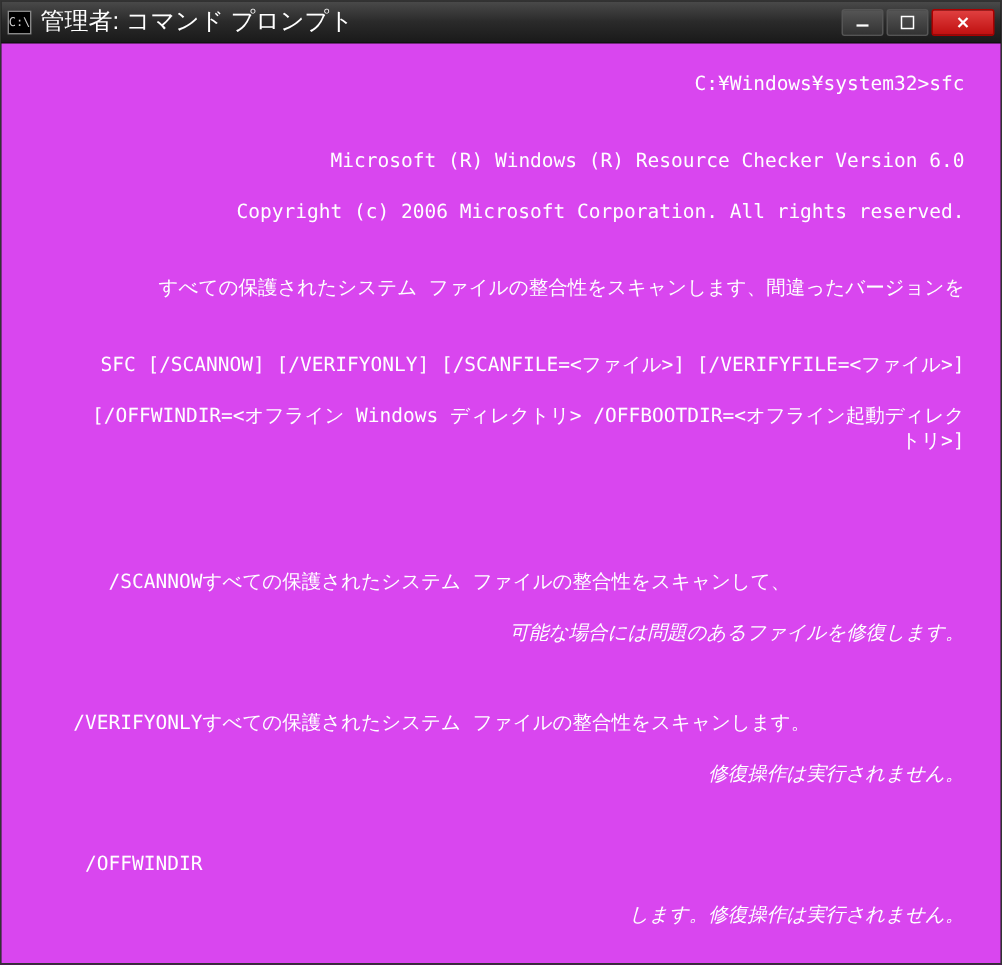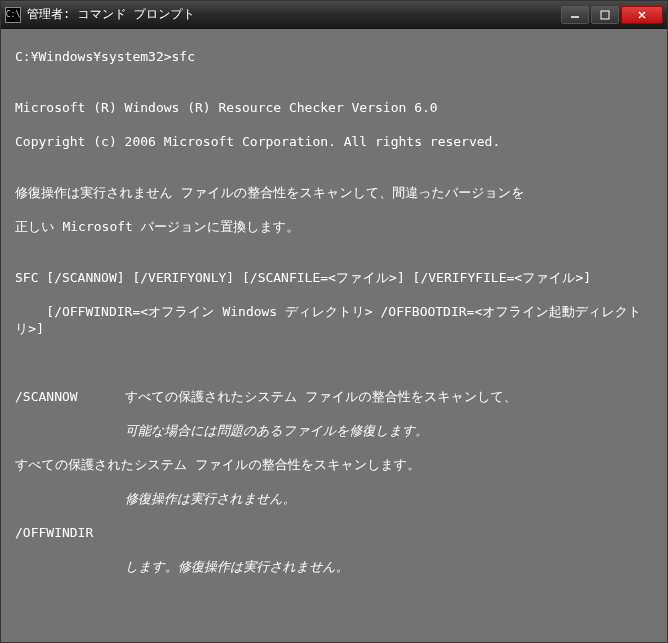--- a/index.html
+++ b/index.html
@@ -37,23 +37,23 @@
       border: 1px solid #888;
       margin-right: 6px;
       display: flex;
       align-items: center;
       justify-content: center;
       font-size: 8px;
       color: #ccc;
     }
     .titlebar-title {
       color: #fff;
-      font-size: 12px;
+      font-size: 16px;
       flex: 1;
-      font-family: Liberation Mono, monospace;
+      font-family: Liberation Sans, sans-serif;
     }
     .window-controls {
       display: flex;
       gap: 2px;
     }
     .win-btn {
       width: 28px;
       height: 18px;
       border: 1px solid #555;
       background: linear-gradient(to bottom, #555 0%, #333 100%);
@@ -66,34 +66,36 @@
       background: linear-gradient(to bottom, #e04040 0%, #c01010 100%);
       width: 42px;
       border-color: #a00;
     }
     .win-btn svg {
       width: 10px;
       height: 10px;
     }
     .terminal {
       flex: 1;
-      background: #737373;
+      background: #d946ef;
       color: #fff;
       font-size: 13px;
       line-height: 17px;
-      padding: 2px 14px;
+      padding: 2px 24px;
       white-space: pre-wrap;
       overflow: hidden;
       font-family: 'MS Gothic', 'Consolas', monospace;
+      text-align: right;
     }
     .line {
       display: block;
     }
     .option-row {
       display: flex;
+      margin-top: 26px;
     }
     .option-name {
       display: inline-block;
       min-width: 110px;
     }
     .indent {
       padding-left: 110px;
       font-style: italic;
     }
   </style>
@@ -125,30 +127,29 @@
       </div>
     </div>
   </div>
 
   <div class="terminal">
 <span class="line"><span>C:¥Windows¥system32&gt;</span><span>sfc</span></span>
 <span class="line"></span>
 <span class="line">Microsoft (R) Windows (R) Resource Checker Version 6.0</span>
 <span class="line">Copyright (c) 2006 Microsoft Corporation. All rights reserved.</span>
 <span class="line"></span>
-<span class="line">修復操作は実行されません ファイルの整合性をスキャンして、間違ったバージョンを</span>
-<span class="line">正しい Microsoft バージョンに置換します。</span>
+<span class="line">すべての保護されたシステム ファイルの整合性をスキャンします、間違ったバージョンを</span>
 <span class="line"></span>
 <span class="line">SFC [/SCANNOW] [/VERIFYONLY] [/SCANFILE=&lt;ファイル&gt;] [/VERIFYFILE=&lt;ファイル&gt;]</span>
 <span class="line">    [/OFFWINDIR=&lt;オフライン Windows ディレクトリ&gt; /OFFBOOTDIR=&lt;オフライン起動ディレクトリ&gt;]</span>
 <span class="line"></span>
 <span class="line"></span>
 <span class="line option-row"><span class="option-name">/SCANNOW</span><span>すべての保護されたシステム ファイルの整合性をスキャンして、</span></span>
 <span class="line indent">可能な場合には問題のあるファイルを修復します。</span>
-<span class="line option-row"><span>すべての保護されたシステム ファイルの整合性をスキャンします。</span></span>
+<span class="line option-row"><span class="option-name">/VERIFYONLY</span><span>すべての保護されたシステム ファイルの整合性をスキャンします。</span></span>
 <span class="line indent">修復操作は実行されません。</span>
 <span class="line option-row"><span class="option-name">/OFFWINDIR</span></span>
 <span class="line indent">します。修復操作は実行されません。</span>
 
 
 
 
 <span class="line"></span>
 
 <span class="line"></span>

